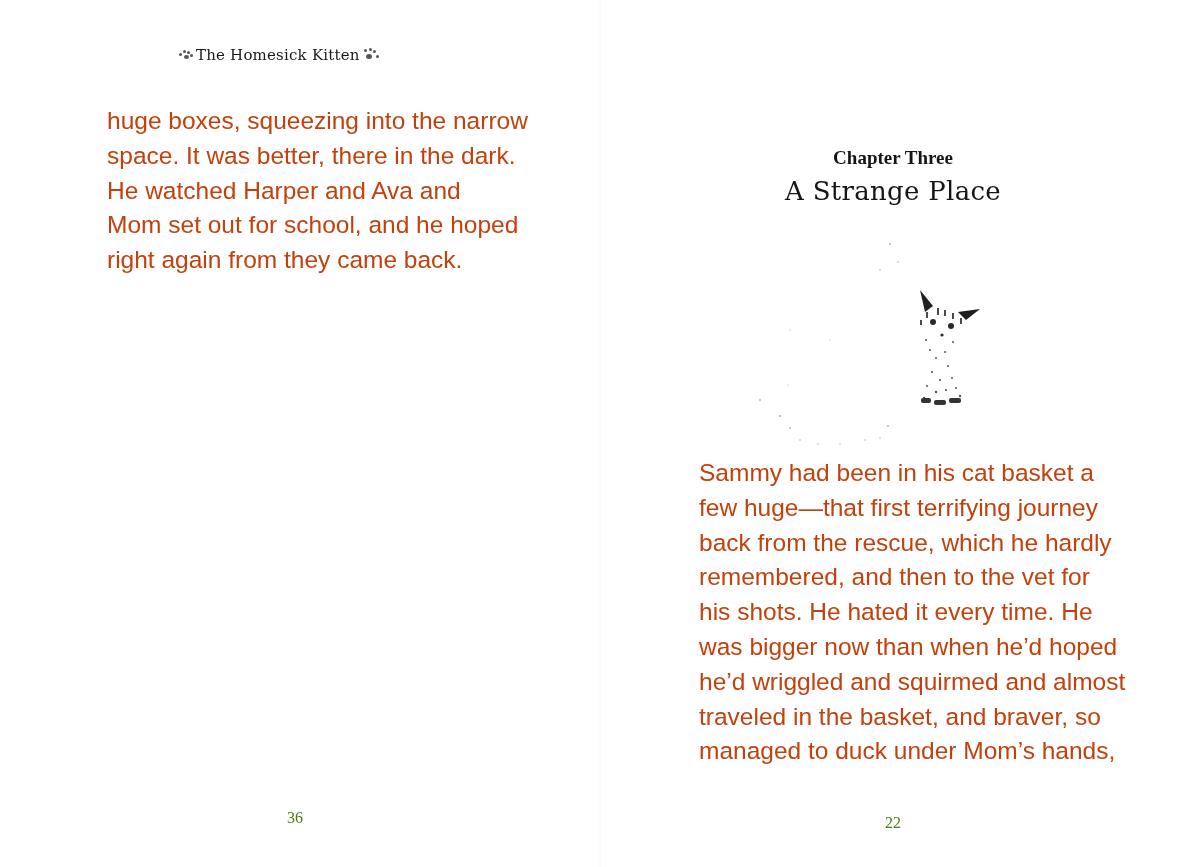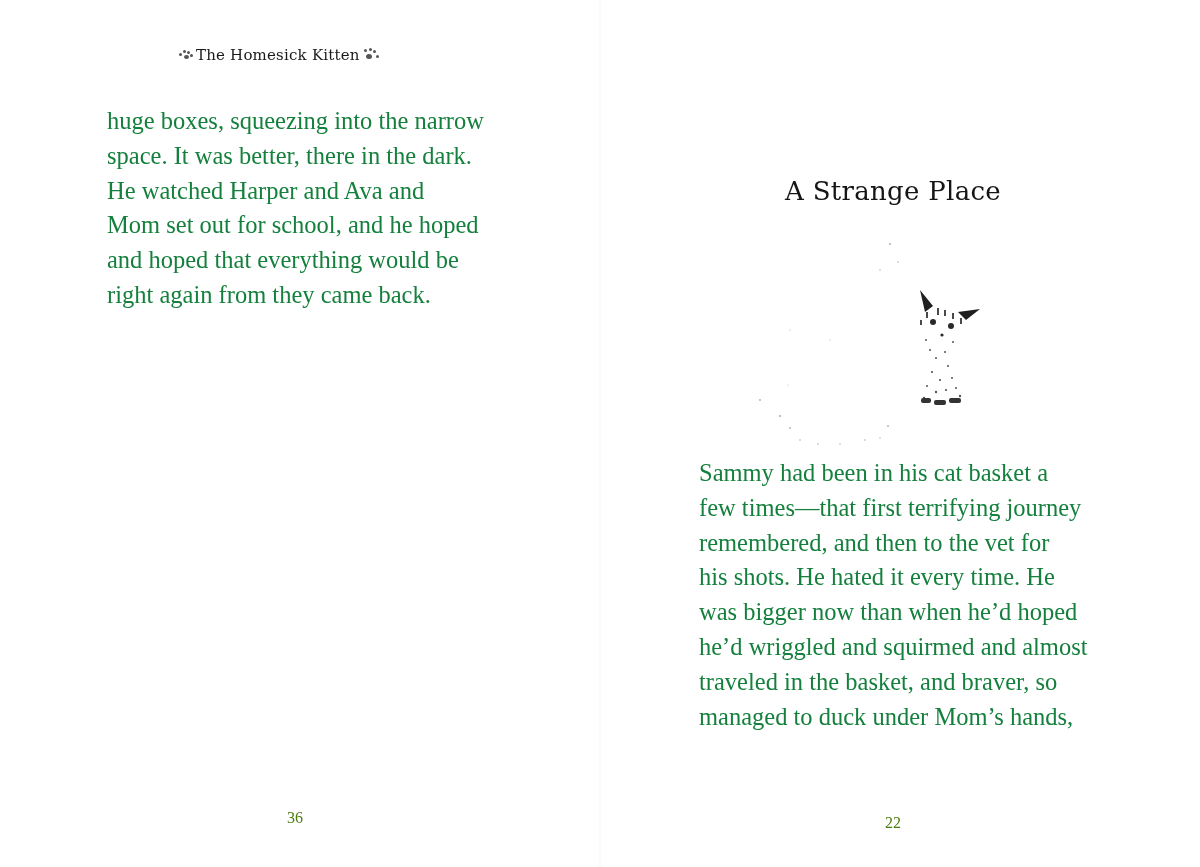--- a/index.html
+++ b/index.html
@@ -9,22 +9,22 @@
   .page-left { left: 0; width: 600px; }
   .gutter { position: absolute; left: 598px; top: 0; width: 4px; height: 867px;
     background: linear-gradient(90deg, #ffffff, #fafafa, #ffffff); }
 
   .running-head { position: absolute; left: 176px; top: 46px; height: 24px;
     display: flex; align-items: flex-start; gap: 0;
     font-family: "DejaVu Serif", serif; font-size: 15px; color: #1a1a1a; letter-spacing: 0.2px; }
   .paw { display: inline-block; width: 20px; height: 14px; position: relative; }
   .paw i { position: absolute; width: 3px; height: 3px; border-radius: 50%; background: #555; }
 
-  .body-text { position: absolute; font-family: Liberation Serif, serif;
-    font-size: 24.5px; line-height: 34.8px; color: #15803d; }
+  .body-text { position: absolute; font-family: Liberation Sans, sans-serif;
+    font-size: 24.5px; line-height: 34.8px; color: #c2410c; }
   .body-text .line { display: block; white-space: nowrap; }
   .left-text { left: 107px; top: 104px; }
   .right-text { left: 699px; top: 456px; }
 
   .chapter-label { position: absolute; left: 600px; width: 586px; top: 147px; text-align: center;
     font-family: "Liberation Serif", serif; font-weight: bold; font-size: 19px; color: #151515; }
   .chapter-title { position: absolute; left: 600px; width: 586px; top: 176px; text-align: center;
     font-family: "DejaVu Serif", serif; font-size: 26px; color: #151515; letter-spacing: 0.3px; }
 
   .illustration { position: absolute; left: 740px; top: 240px; width: 280px; height: 210px; }
@@ -56,27 +56,27 @@
           <i style="left:6px;top:8px;width:6px;height:5px"></i>
           <i style="left:16px;top:9px"></i>
       </span>
     </div>
 
     <div class="body-text left-text">
       <span class="line">huge boxes, squeezing into the narrow</span>
       <span class="line">space. It was better, there in the dark.</span>
       <span class="line">He watched Harper and Ava and</span>
       <span class="line">Mom set out for school, and he hoped</span>
-      <span class="line">and hoped that everything would be</span>
       <span class="line">right again from they came back.</span>
     </div>
 
     <div class="folio folio-left">36</div>
   </div>
 
+  <div class="chapter-label">Chapter Three</div>
   <div class="chapter-title">A Strange Place</div>
 
   <div class="illustration">
     <svg width="280" height="210" viewBox="0 0 280 210">
 
       <g fill="#b0b0b0">
         <circle cx="150" cy="4" r="1"></circle>
           <circle cx="158" cy="22" r="0.8"></circle>
           <circle cx="140" cy="30" r="0.8"></circle>
         <circle cx="20" cy="160" r="0.9"></circle>
@@ -130,21 +130,22 @@
       <g fill="#333">
         <rect x="181" y="158" width="10" height="5" rx="2"></rect>
           <rect x="194" y="160" width="12" height="5" rx="2"></rect>
         <rect x="209" y="158" width="12" height="5" rx="2"></rect>
       </g>
     </svg>
   </div>
 
   <div class="body-text right-text">
     <span class="line">Sammy had been in his cat basket a</span>
-    <span class="line">few times—that first terrifying journey</span>
+    <span class="line">few huge—that first terrifying journey</span>
+    <span class="line">back from the rescue, which he hardly</span>
     <span class="line">remembered, and then to the vet for</span>
     <span class="line">his shots. He hated it every time. He</span>
     <span class="line">was bigger now than when he’d hoped</span>
     <span class="line">he’d wriggled and squirmed and almost</span>
     <span class="line">traveled in the basket, and braver, so</span>
     <span class="line">managed to duck under Mom’s hands,</span>
   </div>
 
   <div class="folio folio-right">22</div>
 </div>

